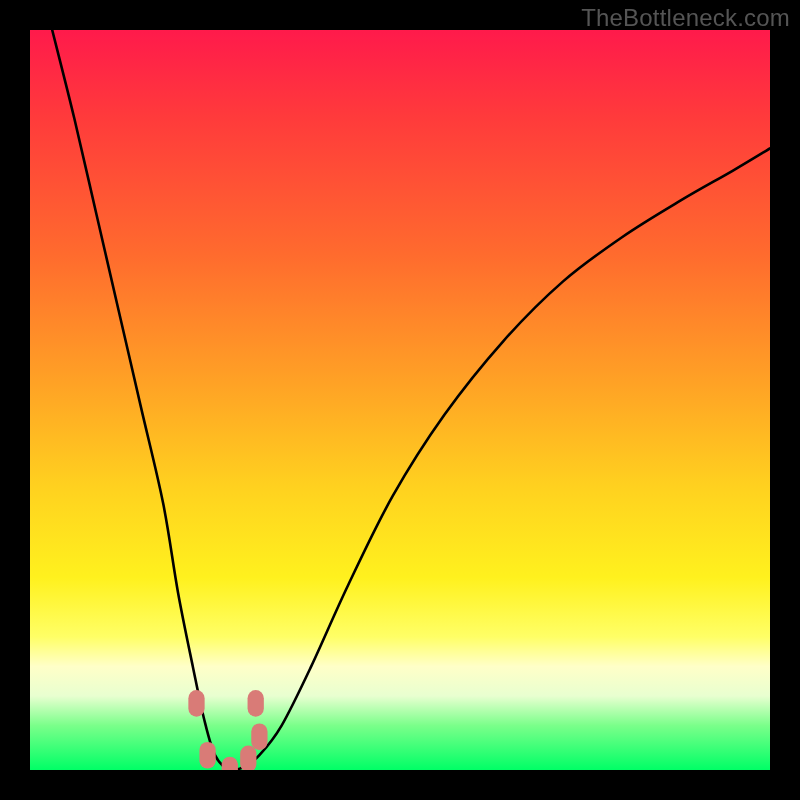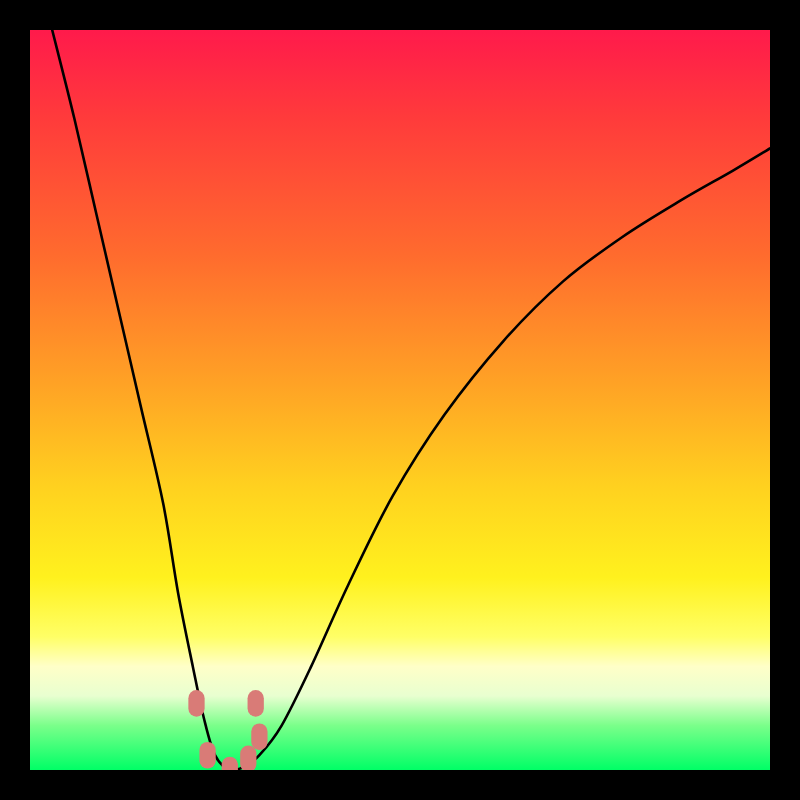--- a/index.html
+++ b/index.html
@@ -39,20 +39,21 @@
     color: #555;
     font-size: 24px;
     font-weight: 400;
     letter-spacing: 0.2px;
   }
 </style>
 </head>
 <body>
 
 <div class="frame">
+  <div class="watermark">TheBottleneck.com</div>
 
   <div class="plot-area">
     <svg class="gradient-bg" viewBox="0 0 100 100" preserveAspectRatio="none">
       <defs>
         <linearGradient id="bg-grad" x1="0" y1="0" x2="0" y2="1">
             <stop offset="0%" stop-color="#ff1a4b"></stop>
             <stop offset="12%" stop-color="#ff3b3b"></stop>
             <stop offset="30%" stop-color="#ff6a2e"></stop>
             <stop offset="48%" stop-color="#ffa325"></stop>
             <stop offset="62%" stop-color="#ffd21f"></stop>

